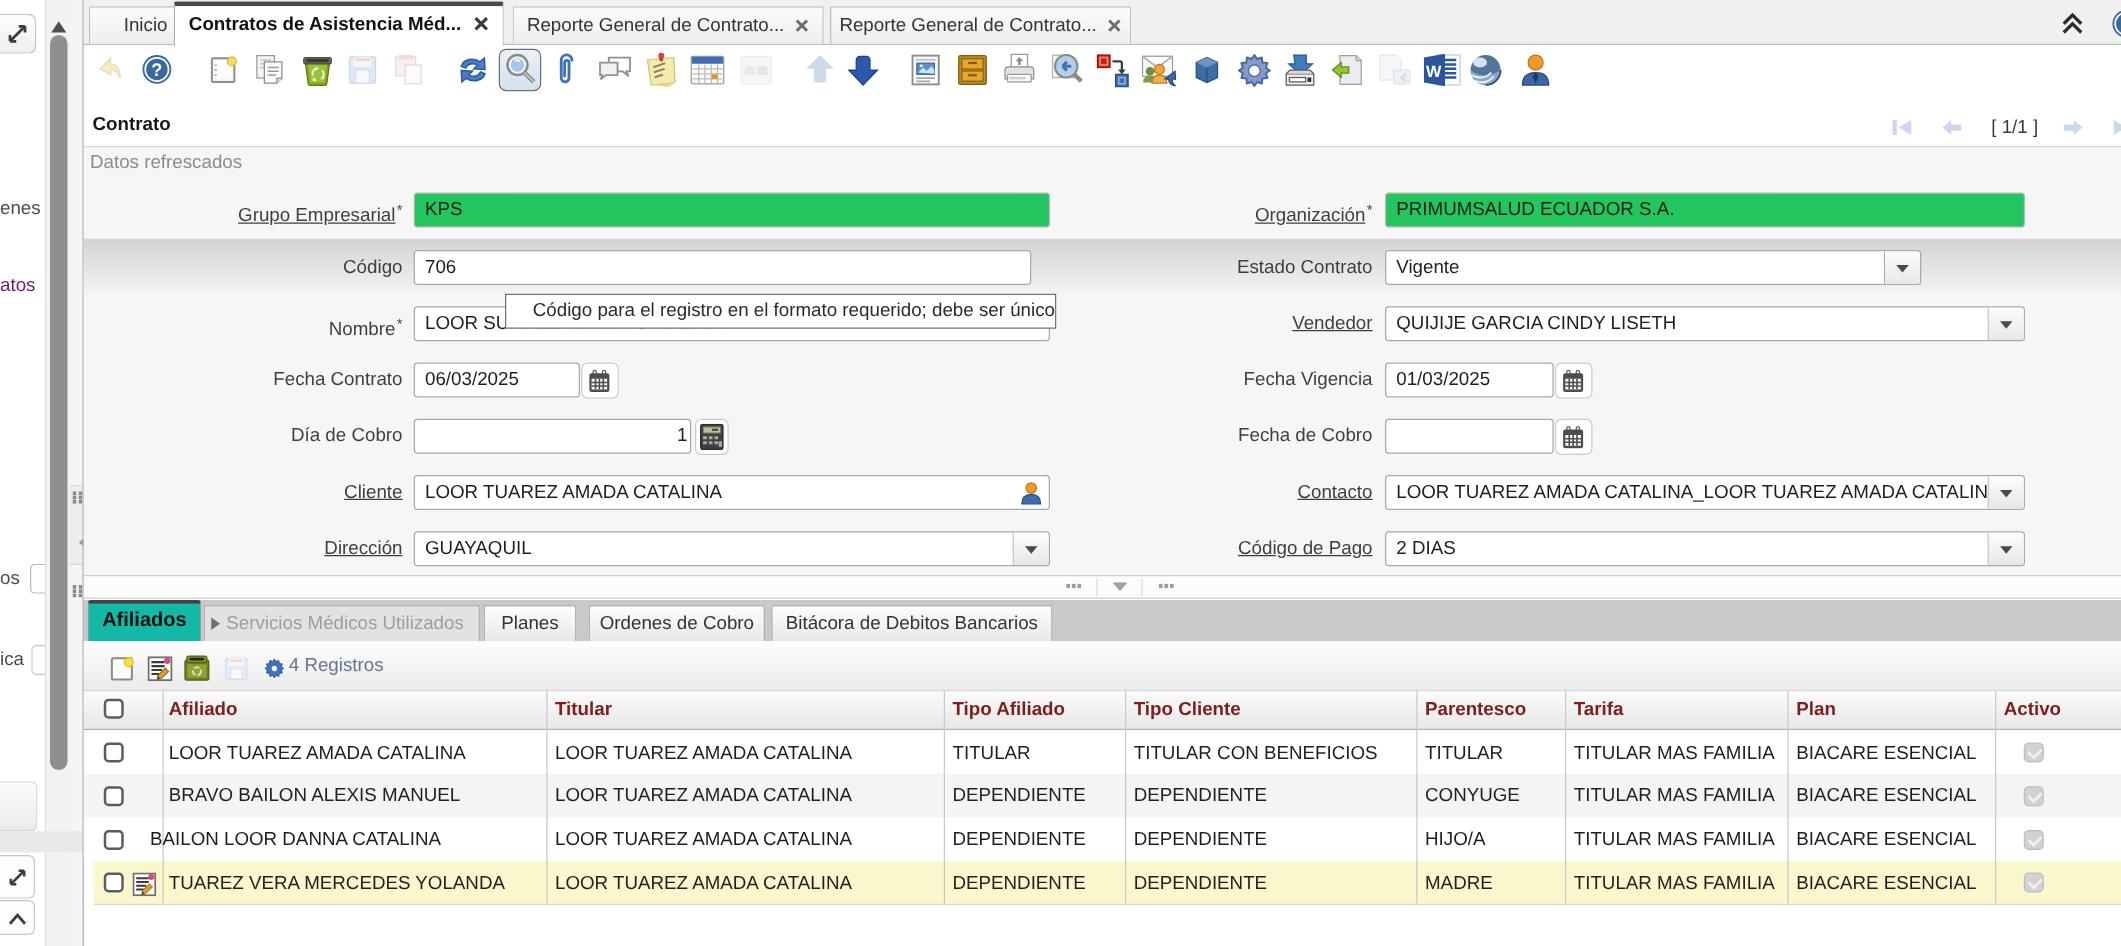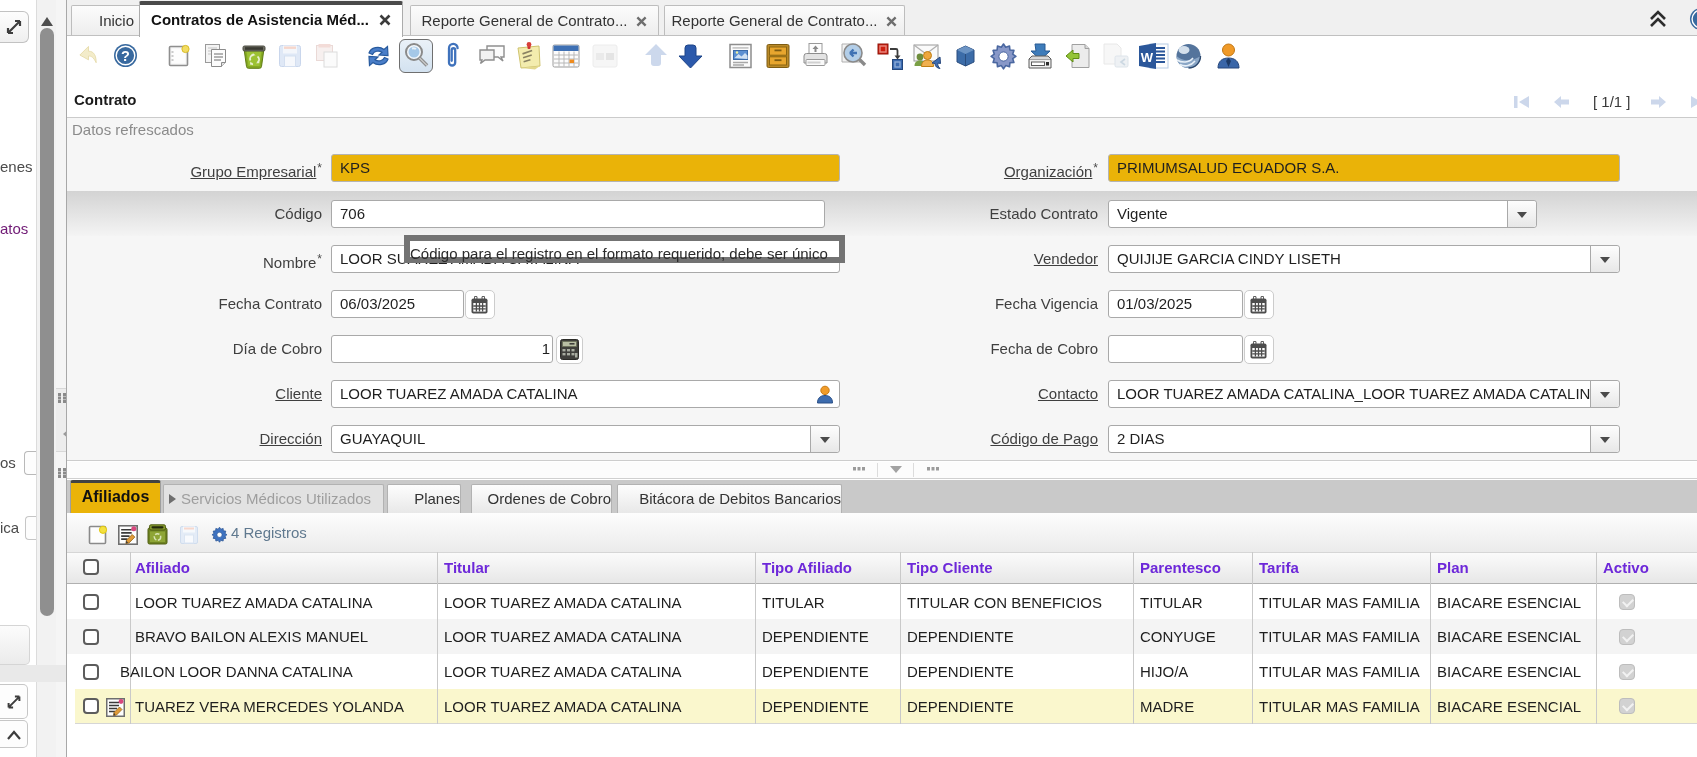--- a/index.html
+++ b/index.html
@@ -3,27 +3,27 @@
 <meta charset="utf-8">
 <style>
 *{margin:0;padding:0;box-sizing:border-box}
 html,body{width:1697px;height:757px;overflow:hidden}
 body{font-family:"Liberation Sans",sans-serif;background:#fff;position:relative;font-size:15px;color:#222}
 .abs{position:absolute}
 .lbl{position:absolute;height:20px;line-height:20px;text-align:right;color:#3f3f3f;white-space:nowrap}
 .lbl u{text-decoration:underline}
 .ast{font-size:12px;color:#4a4a4a;vertical-align:5px;margin-left:1px;text-decoration:none;display:inline-block}
 .in{position:absolute;height:28px;background:#fff;border:1px solid #a9a9a9;border-radius:3px;line-height:26px;padding-left:8px;color:#1f1f1f;white-space:nowrap;overflow:hidden}
-.in.dis{background:#eab308;border-color:#b4b4b4}
+.in.dis{background:#22c55e;border-color:#b4b4b4}
 .combo .dd{position:absolute;right:0;top:0;bottom:0;width:29px;border-left:1px solid #a9a9a9;background:linear-gradient(#fdfdfd,#e7e7e7);border-radius:0 3px 3px 0}
 .combo .dd:after{content:"";position:absolute;left:9px;top:11px;border:5px solid transparent;border-top:6px solid #4a4a4a}
 .btn{position:absolute;width:30px;height:29px;border:1px solid #cccccc;border-radius:5px;background:#fff}
 .tab-top{position:absolute;top:5px;height:30px;background:linear-gradient(#fcfcfc,#ededed);border:1px solid #bdbdbd;border-bottom:none;border-radius:2px 2px 0 0;text-align:center;color:#333;line-height:30px;white-space:nowrap}
-.btab{position:absolute;top:484px;height:29px;background:linear-gradient(#fdfdfd,#e8e8e8);border:1px solid #b2b2b2;border-bottom:none;border-radius:2px 2px 0 0;text-align:right;color:#333;line-height:28px;white-space:nowrap}
-.hcell{position:absolute;font-weight:bold;color:#6d28d9;line-height:32px;height:32px}
+.btab{position:absolute;top:484px;height:29px;background:linear-gradient(#fdfdfd,#e8e8e8);border:1px solid #b2b2b2;border-bottom:none;border-radius:2px 2px 0 0;text-align:center;color:#333;line-height:28px;white-space:nowrap}
+.hcell{position:absolute;font-weight:bold;color:#7f1d1d;line-height:32px;height:32px}
 .tcell{position:absolute;line-height:35px;height:35px;color:#1f1f1f;white-space:nowrap}
 .cksq{position:absolute;width:16px;height:16px;border:2px solid #5c5c5c;border-radius:4px;background:#fff}
 .vsep{position:absolute;width:1px;background:#c9c9c9}
 </style>
 </head>
 <body>
 
 <div class="abs" style="left:0;top:0;width:66px;height:757px;background:#fff"></div>
 <div class="abs" style="left:0;top:11px;width:29px;height:32px;border:1px solid #c2c2c2;border-left:none;border-radius:0 6px 6px 0;background:linear-gradient(#fdfdfd,#efefef)">
 <svg width="20" height="20" style="position:absolute;left:4px;top:5px" viewBox="0 0 20 20">
@@ -419,21 +419,21 @@
         <rect x="2.3" y="8" width="12.4" height="8.6" fill="#fdfdfd"></rect>
         <g stroke="#4d4d4d" stroke-width="1.3">
           <path d="M5.4 8 v8.6 M8.5 8 v8.6 M11.6 8 v8.6 M2.3 11 h12.4 M2.3 13.8 h12.4"></path>
         </g>
       </svg>
     </div>
 <div class="in combo" style="left:1108px;top:380px;width:512px;padding-right:30px">LOOR TUAREZ AMADA CATALINA_LOOR TUAREZ AMADA CATALIN<span class="dd"></span></div>
 <div class="in combo" style="left:1108px;top:425px;width:512px">2 DIAS<span class="dd"></span></div>
 </div>
 
-<div class="abs" style="left:404px;top:235px;width:441px;height:28px;background:#fff;border:6px solid #737373;line-height:26px;text-align:left;color:#2b2b2b;z-index:40">Código para el registro en el formato requerido; debe ser único</div>
+<div class="abs" style="left:404px;top:235px;width:441px;height:28px;background:#fff;border:1px solid #737373;line-height:26px;text-align:right;color:#2b2b2b;z-index:40">Código para el registro en el formato requerido; debe ser único</div>
 
 <div class="abs" style="left:67px;top:462px;width:1630px;height:17px;background:#fcfcfc;border-bottom:1px solid #d0d0d0"></div>
 <svg width="12" height="4" style="position:absolute;left:853px;top:467px" viewBox="0 0 12 4">
     <g fill="#9b9b9b">
       <rect width="3" height="3.5"></rect>
       <rect x="4.5" width="3" height="3.5"></rect>
       <rect x="9" width="3" height="3.5"></rect>
     </g>
   </svg>
 <div class="abs" style="left:877px;top:463px;width:1px;height:14px;background:#dcdcdc"></div>
@@ -445,21 +445,21 @@
       <rect x="4.5" width="3" height="3.5"></rect>
       <rect x="9" width="3" height="3.5"></rect>
     </g>
   </svg>
 
 <div class="abs" style="left:67px;top:480px;width:1630px;height:33px;background:#c9c9c9"></div>
 <div class="btab" style="left:163px;width:221px;background:#e2e2e2;color:#9e9e9e;text-align:left;padding-left:17px"><span style="position:absolute;left:5px;top:9px;width:0;height:0;border:5px solid transparent;border-left:7px solid #6e6e6e"></span>Servicios Médicos Utilizados</div>
 <div class="btab" style="left:387px;width:74px;">Planes</div>
 <div class="btab" style="left:471px;width:141px;">Ordenes de Cobro</div>
 <div class="btab" style="left:617px;width:225px;">Bitácora de Debitos Bancarios</div>
-<div class="abs" style="left:70px;top:480px;width:91px;height:33px;background:#eab308;border:1px solid #9e9e9e;border-bottom:none;border-top:3px solid #424242;border-radius:3px 3px 0 0;text-align:center;line-height:28px;font-weight:bold;color:#111;font-size:16px">Afiliados</div>
+<div class="abs" style="left:70px;top:480px;width:91px;height:33px;background:#14b8a6;border:1px solid #9e9e9e;border-bottom:none;border-top:3px solid #424242;border-radius:3px 3px 0 0;text-align:center;line-height:28px;font-weight:bold;color:#111;font-size:16px">Afiliados</div>
 
 <div class="abs" style="left:67px;top:513px;width:1630px;height:39px;background:linear-gradient(#fdfdfd,#ebebeb)"></div>
 <div id="bicons">
 
 <svg class="abs" style="left:88px;top:525px" width="20" height="20" viewBox="0 0 20 20">
       <rect x="1.5" y="1.5" width="16" height="17" rx="1" fill="#fdfdfd" stroke="#8a8a8a" stroke-width="1.6"></rect>
       <circle cx="15" cy="4.8" r="3.6" fill="#f4e040" stroke="#e0c80e"></circle>
     </svg>
 
 <svg class="abs" style="left:118px;top:525px" width="20" height="20" viewBox="0 0 19 19">

